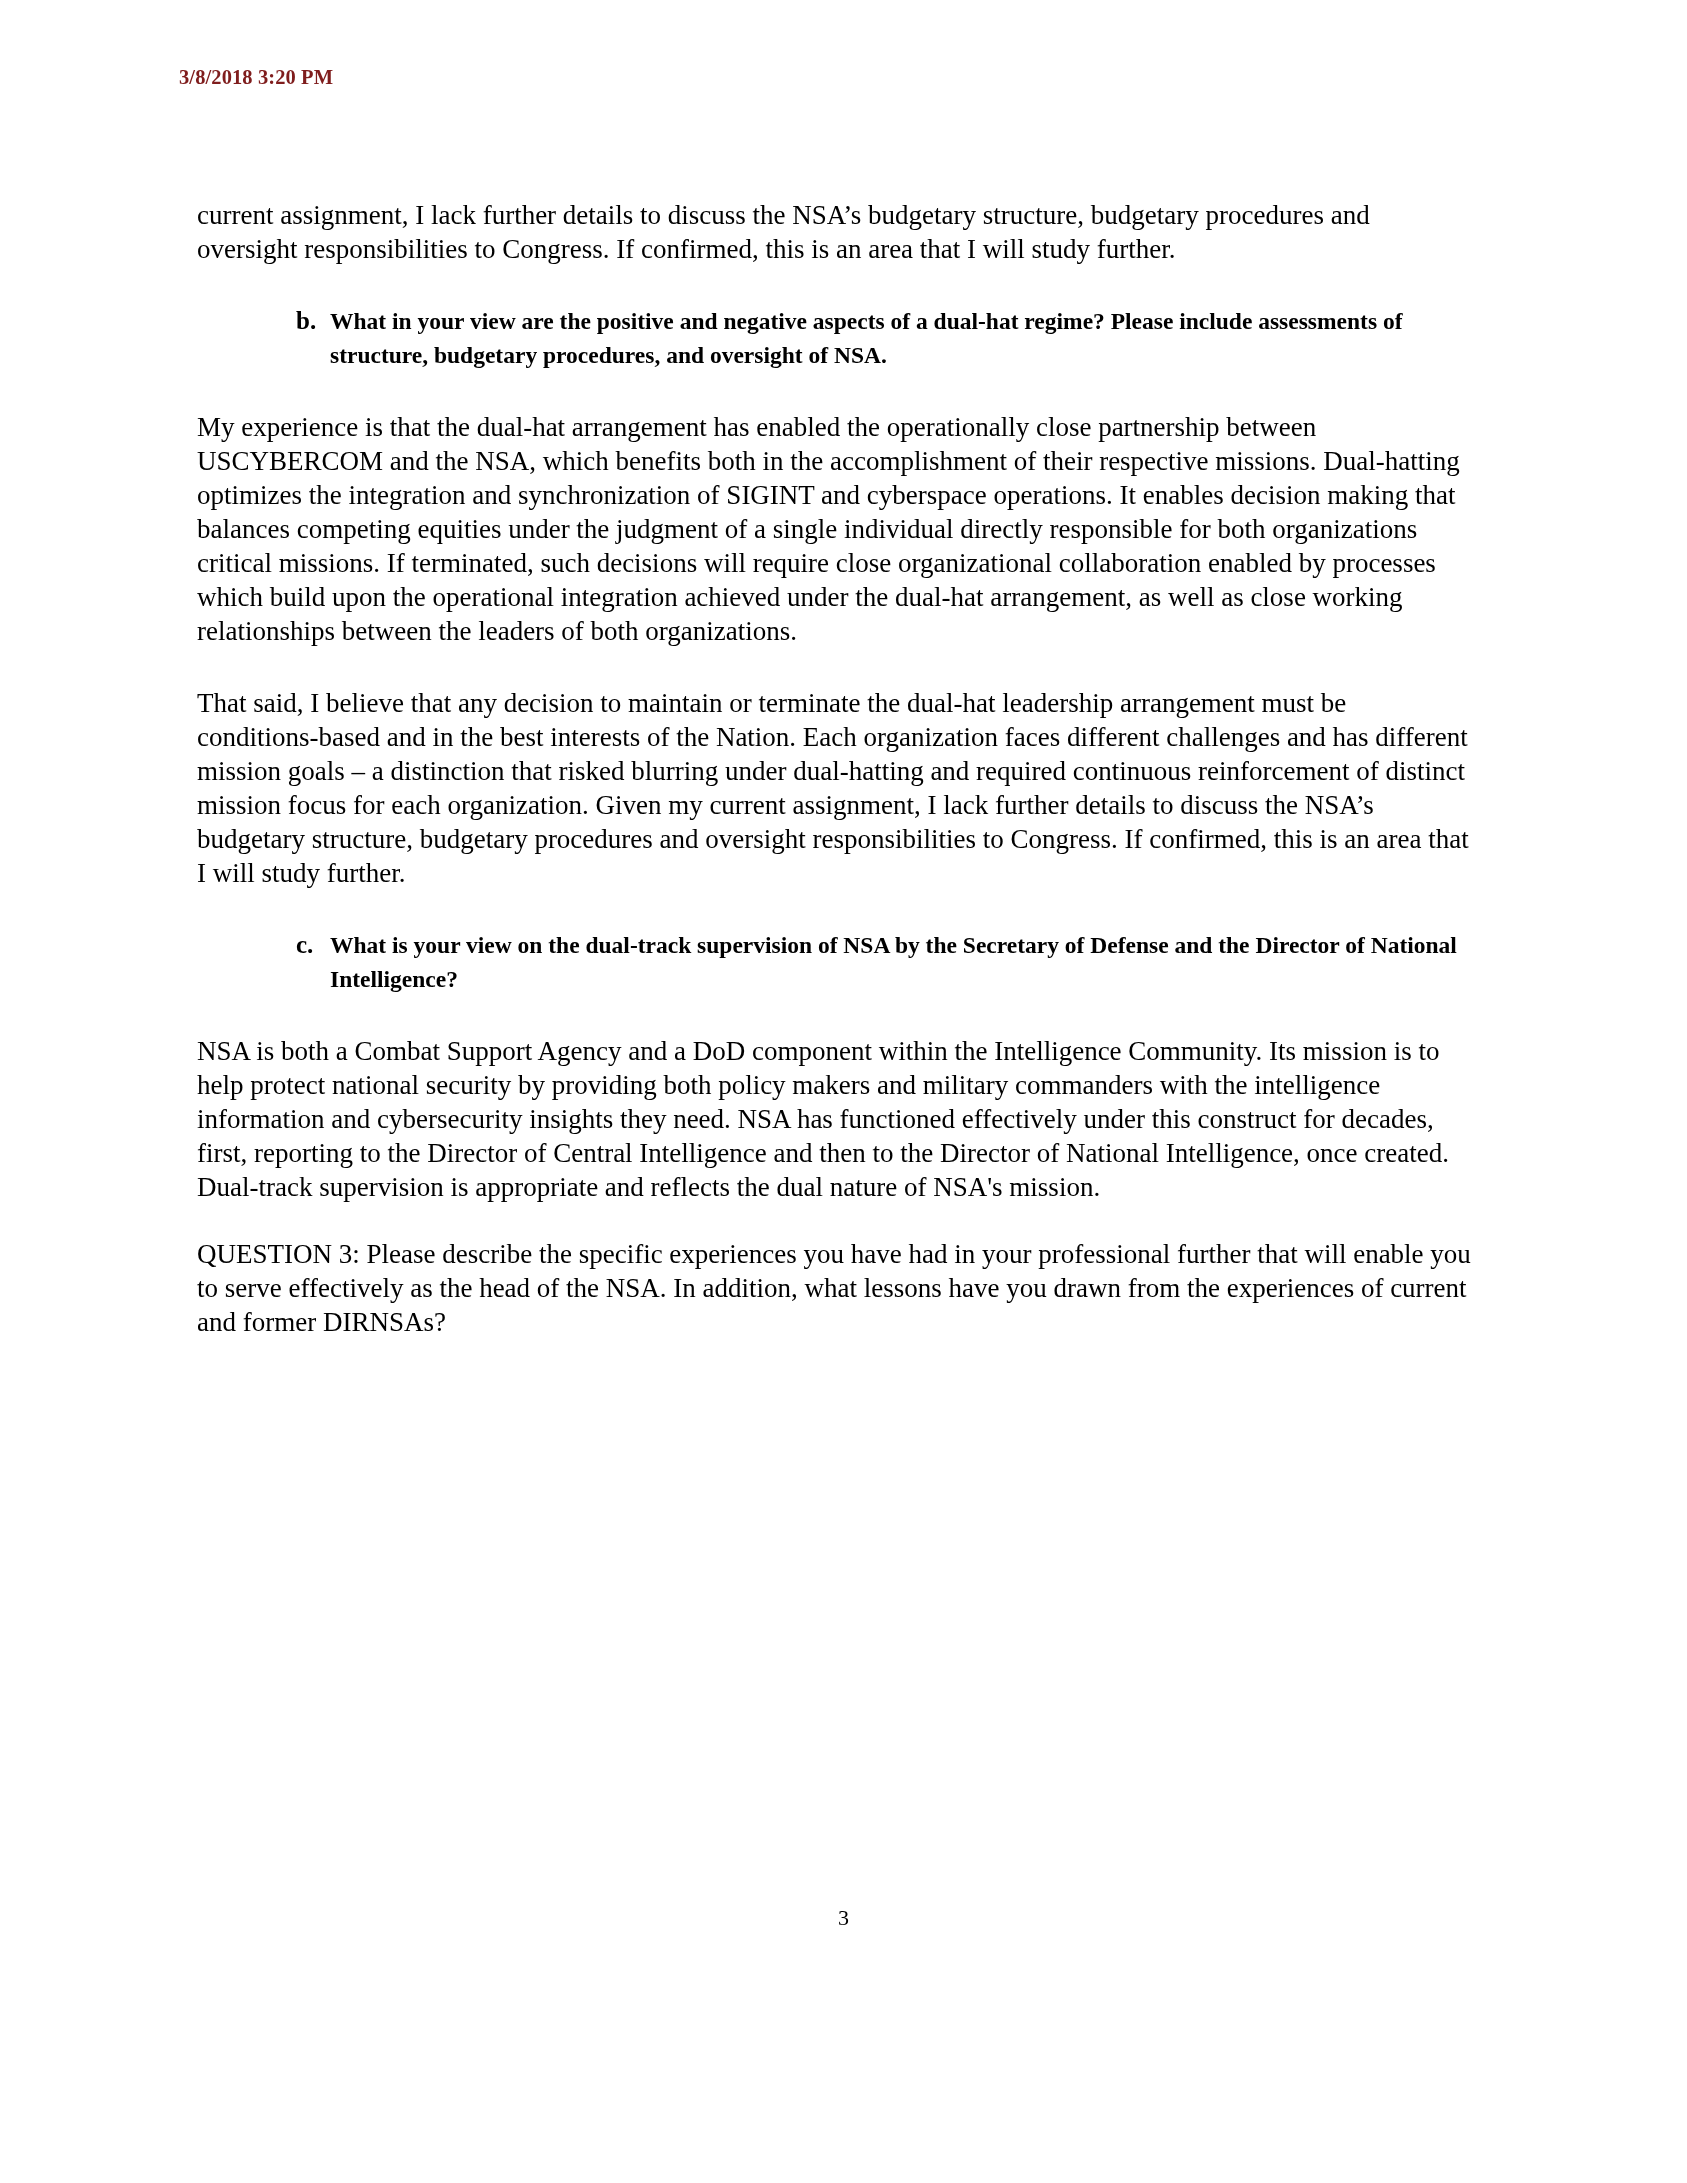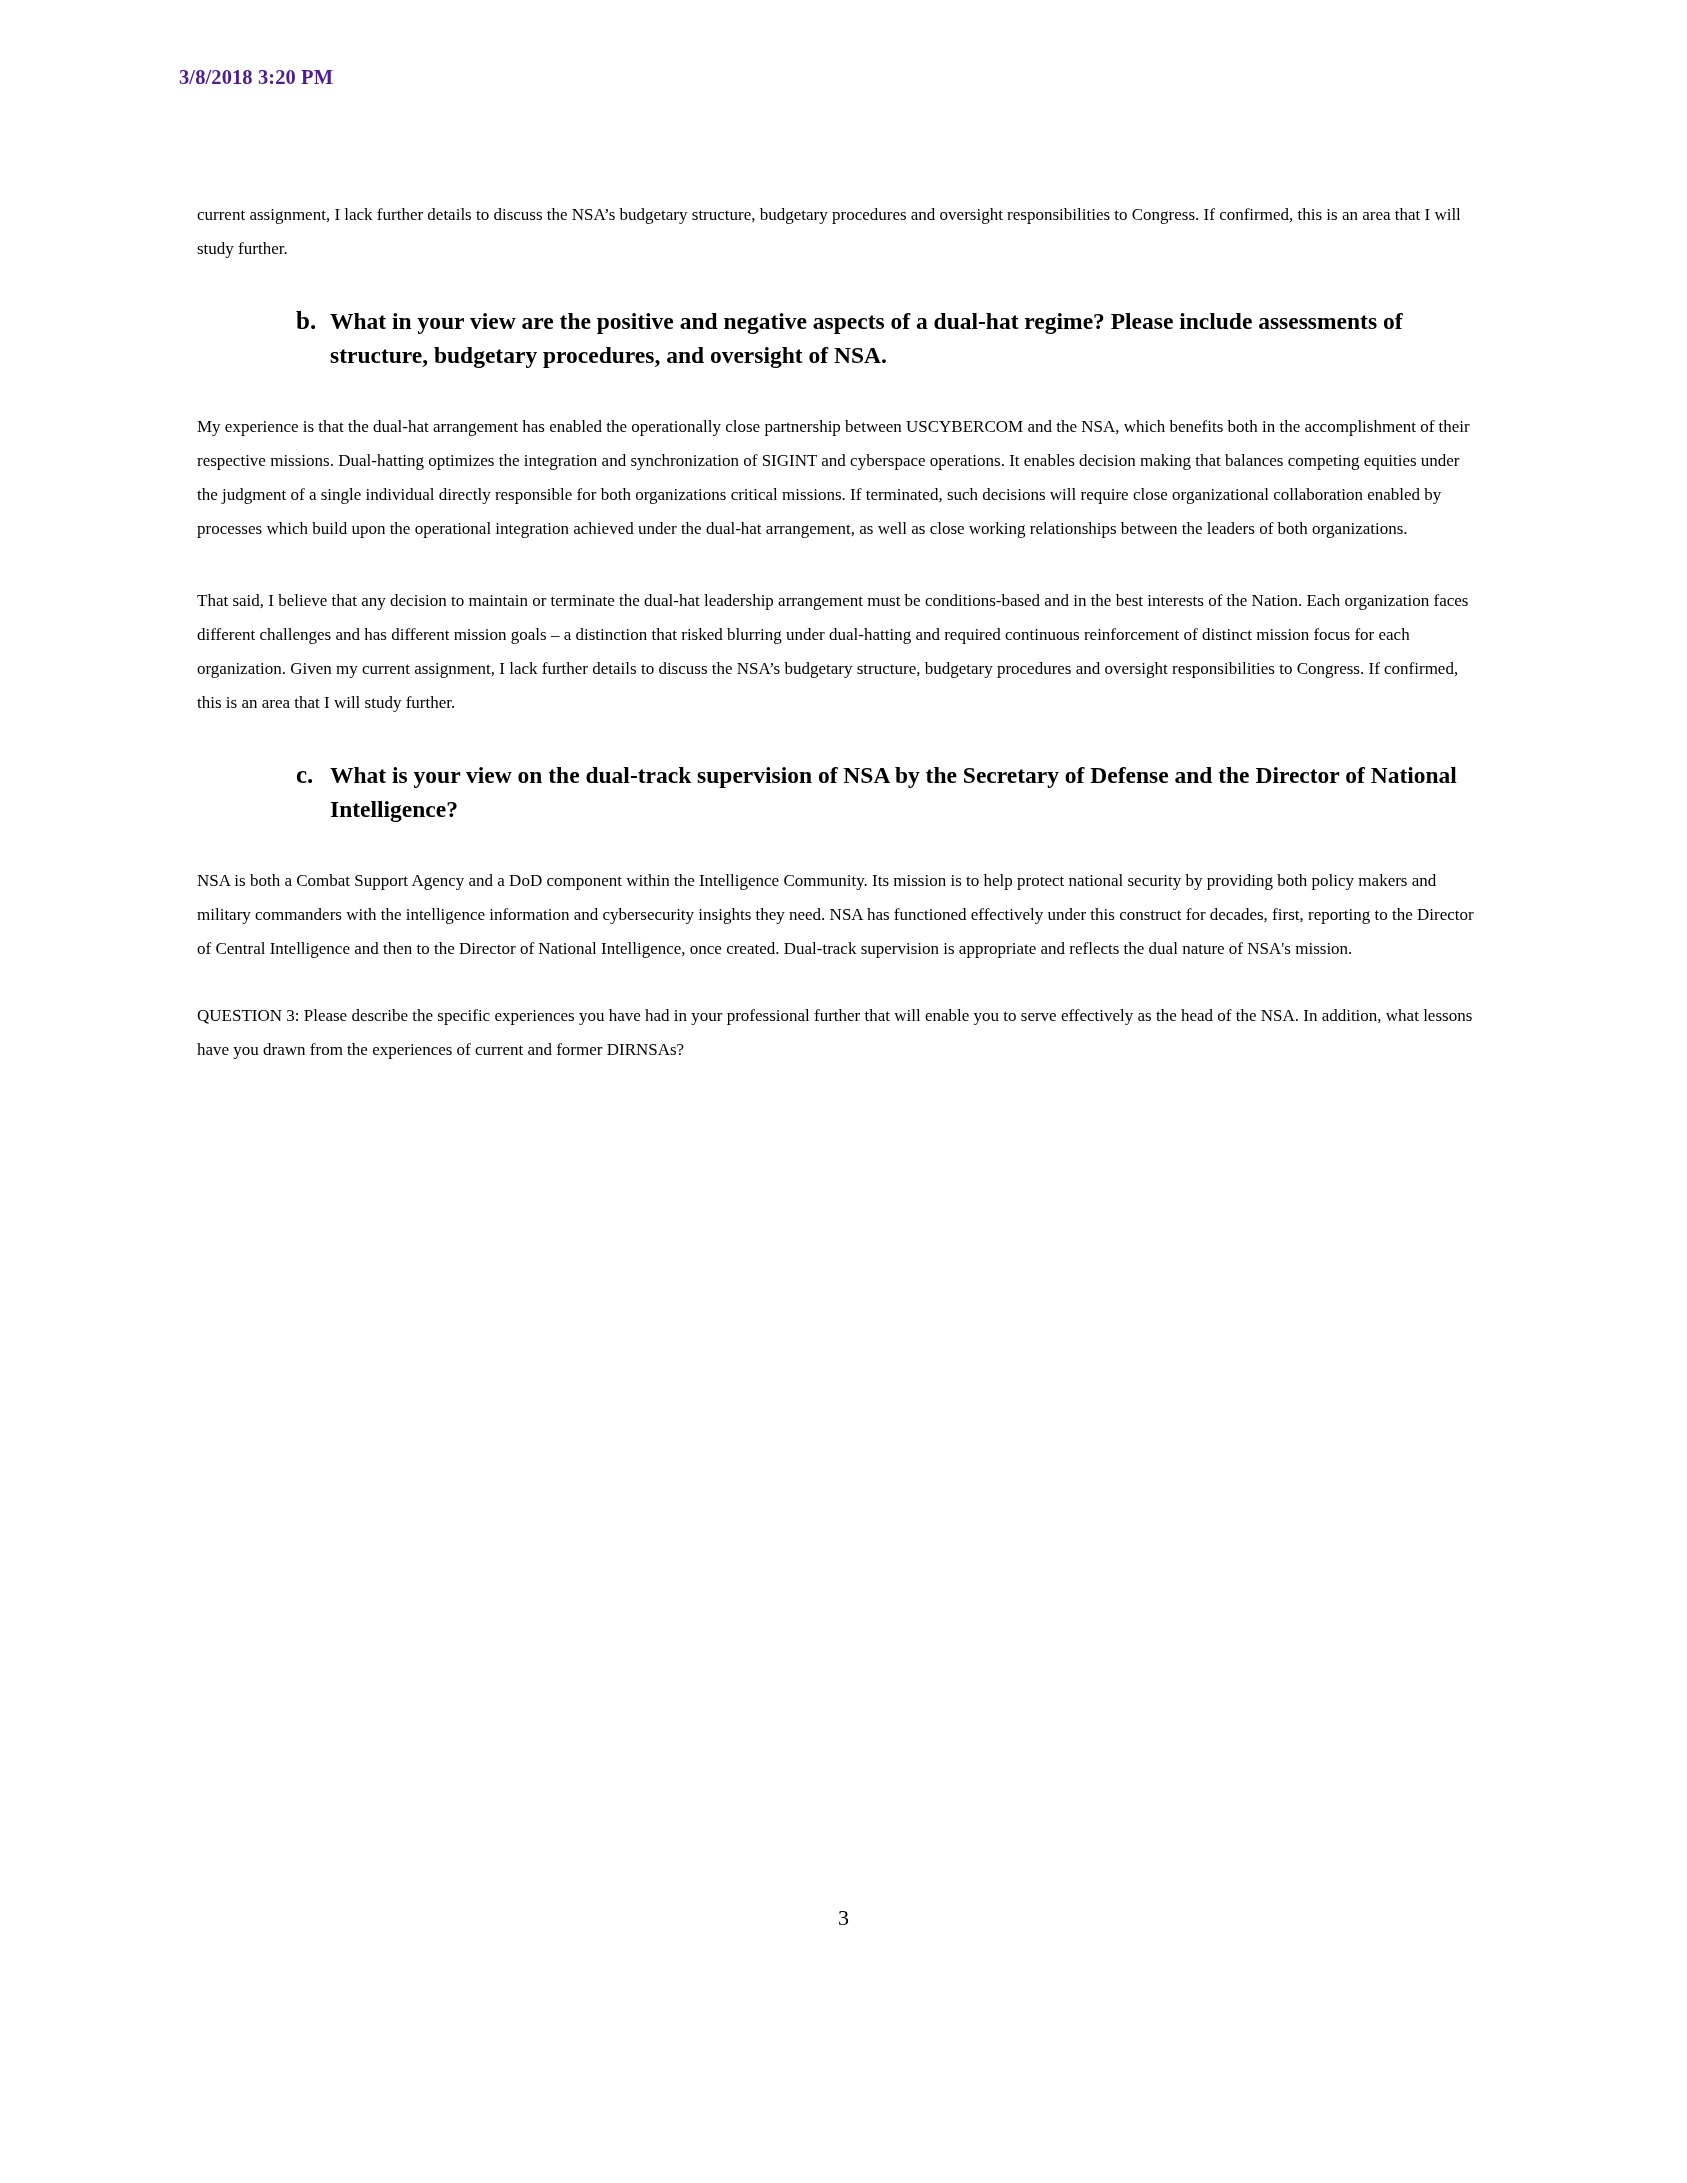--- a/index.html
+++ b/index.html
@@ -21,31 +21,31 @@
     box-sizing: border-box;
     background: #ffffff;
   }
   .header-stamp {
     position: absolute;
     top: 66px;
     left: 179px;
     font-family: "Liberation Serif", serif;
     font-weight: bold;
     font-size: 20.5px;
-    color: #4c1d95;
+    color: #7f1d1d;
     letter-spacing: 0.1px;
   }
   .content {
     position: absolute;
     top: 198px;
     left: 197px;
     width: 1277px;
   }
   p.body-par {
-    font-size: 17px;
+    font-size: 27px;
     line-height: 34px;
     margin: 0 0 0 0;
     text-align: left;
   }
   .gap-md { height: 33px; }
   .gap-lg { height: 38px; }
   .sub-item {
     display: flex;
     margin-left: 99px;
     width: 1184px;

